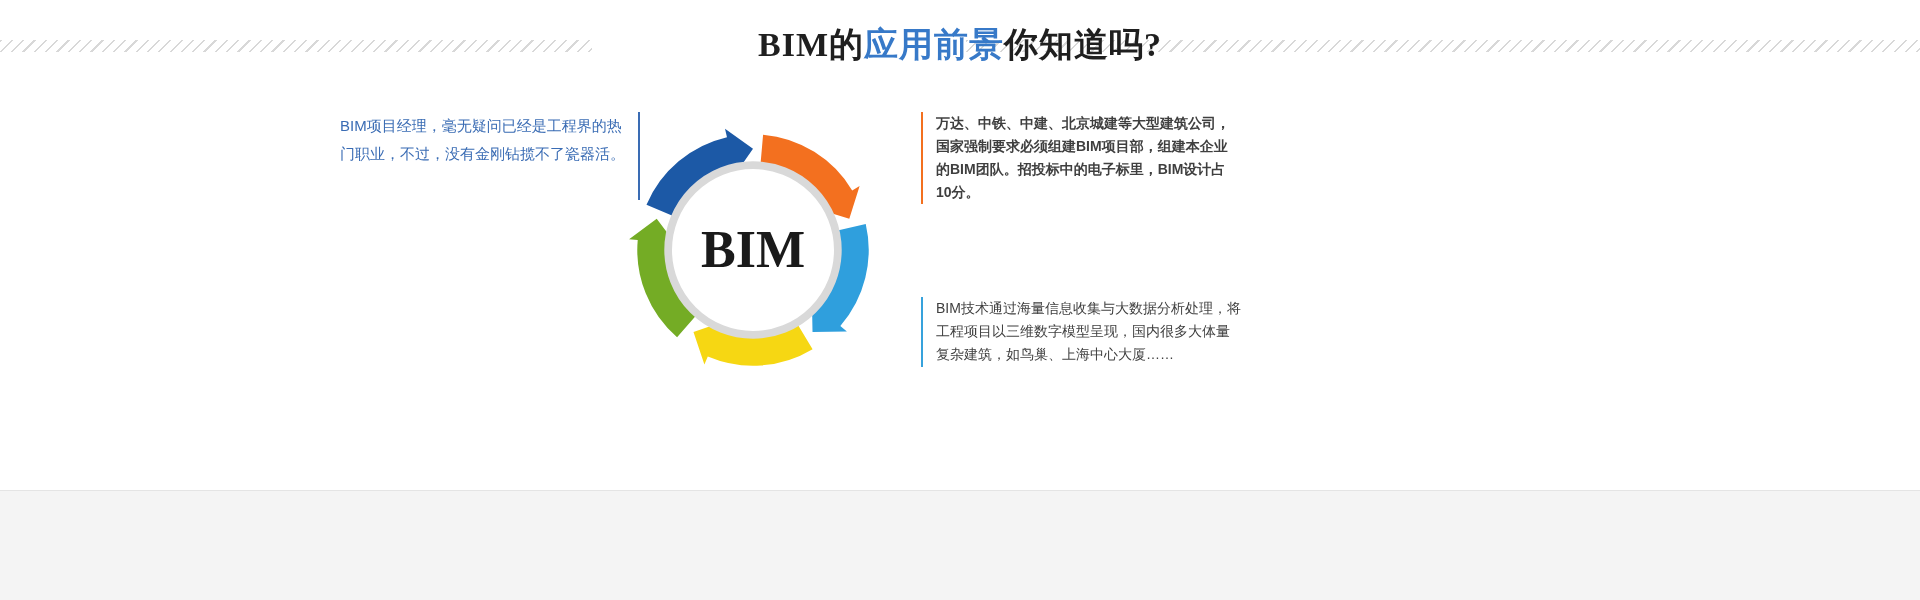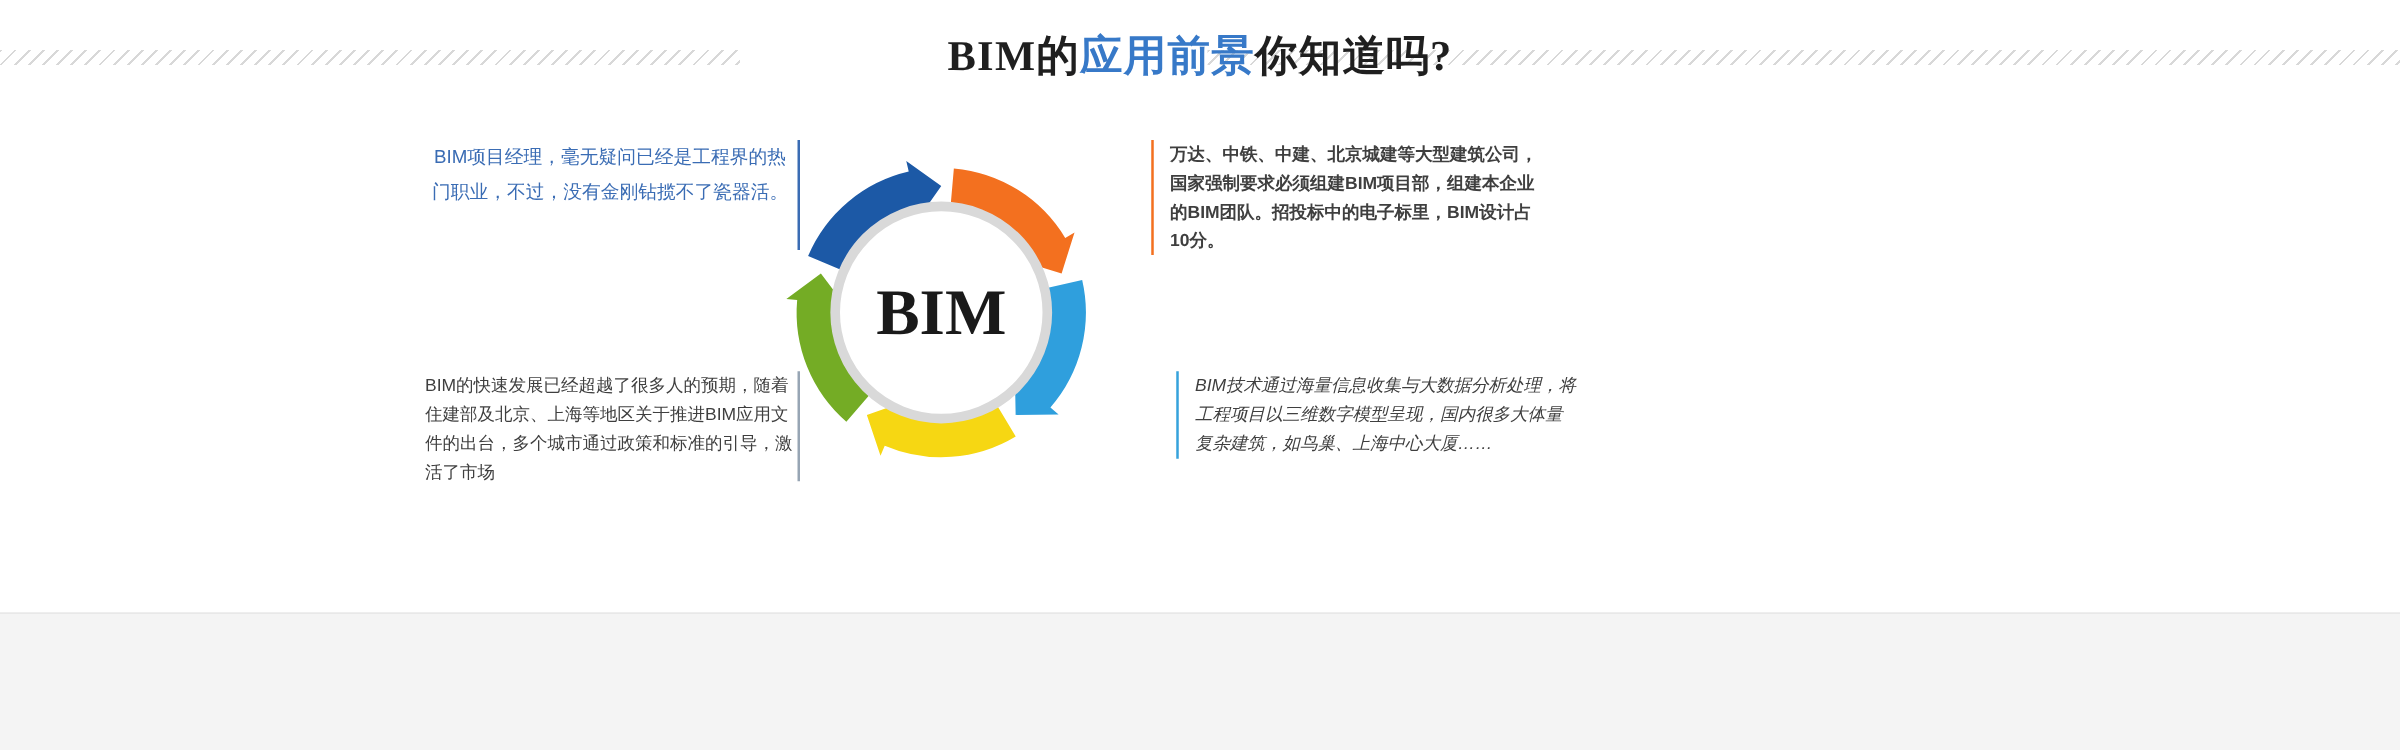--- a/index.html
+++ b/index.html
@@ -38,21 +38,21 @@
     position:absolute;top:0;width:2px;background:#3a6cb4;
   }
   .note-top-left{left:340px;top:112px;width:296px;}
   .note-top-left .note-text{font-size:15px;line-height:28px;}
   .note-top-left .accent-line{right:-4px;height:88px;}
   .note-top-right{left:921px;top:112px;width:318px;font-weight:bold;}
   .note-top-right .note-text{margin-left:15px;}
   .note-top-right .accent-line{left:0;height:92px;}
   .note-bottom-left{left:340px;top:297px;width:296px;}
   .note-bottom-left .accent-line{right:-4px;height:88px;}
-  .note-bottom-right{left:941px;top:297px;width:322px;font-style:italic;}
+  .note-bottom-right{left:921px;top:297px;width:322px;}
   .note-bottom-right .note-text{margin-left:15px;}
   .note-bottom-right .accent-line{left:0;height:70px;}
   
   .diagram{
     position:absolute;left:618px;top:115px;width:270px;height:270px;
   }
   .diagram svg{display:block;}
   
   .footer-band{
     position:absolute;left:0;top:490px;width:1920px;height:110px;
@@ -64,33 +64,29 @@
 
 <div class="page">
 
   <div class="header">
     <div class="stripe stripe-left"></div>
     <div class="stripe stripe-right"></div>
     <h1 class="title"><span>BIM的</span><span class="hl" style="color: rgb(55, 121, 200);">应用前景</span><span>你知道吗?</span></h1>
   </div>
 
   <div class="note note-top-left">
-    <p class="note-text" style="color: rgb(58, 108, 180); text-align: center;">BIM项目经理，毫无疑问已经是工程界的热门职业，不过，没有金刚钻揽不了瓷器活。</p>
+    <p class="note-text" style="color: rgb(58, 108, 180);">BIM项目经理，毫无疑问已经是工程界的热门职业，不过，没有金刚钻揽不了瓷器活。</p>
     <div class="accent-line" style="background: rgb(58, 108, 180);"></div>
   </div>
 
   <div class="note note-top-right">
     <div class="accent-line" style="background: rgb(243, 112, 31);"></div>
     <p class="note-text" style="color: rgb(63, 63, 63);">万达、中铁、中建、北京城建等大型建筑公司，国家强制要求必须组建BIM项目部，组建本企业的BIM团队。招投标中的电子标里，BIM设计占10分。</p>
   </div>
 
-  <div class="note note-bottom-left">
-    <p class="note-text" style="color: rgb(63, 63, 63);">BIM的快速发展已经超越了很多人的预期，随着住建部及北京、上海等地区关于推进BIM应用文件的出台，多个城市通过政策和标准的引导，激活了市场</p>
-    <div class="accent-line" style="background: rgb(151, 165, 180);"></div>
-  </div>
 
   <div class="note note-bottom-right">
     <div class="accent-line" style="background: rgb(54, 162, 220);"></div>
     <p class="note-text" style="color: rgb(63, 63, 63);">BIM技术通过海量信息收集与大数据分析处理，将工程项目以三维数字模型呈现，国内很多大体量复杂建筑，如鸟巢、上海中心大厦……</p>
   </div>
 
   <div class="diagram">
     <svg width="270" height="270" viewBox="0 0 280 280">
       <g>
           <path d="M 150.46 20.46 A 120 120 0 0 1 242.86 78.20 L 250.57 73.56 L 239.86 107.55 L 209.43 98.28 L 217.15 93.65 A 90 90 0 0 0 147.84 50.34 Z" fill="#f3701f"></path>

